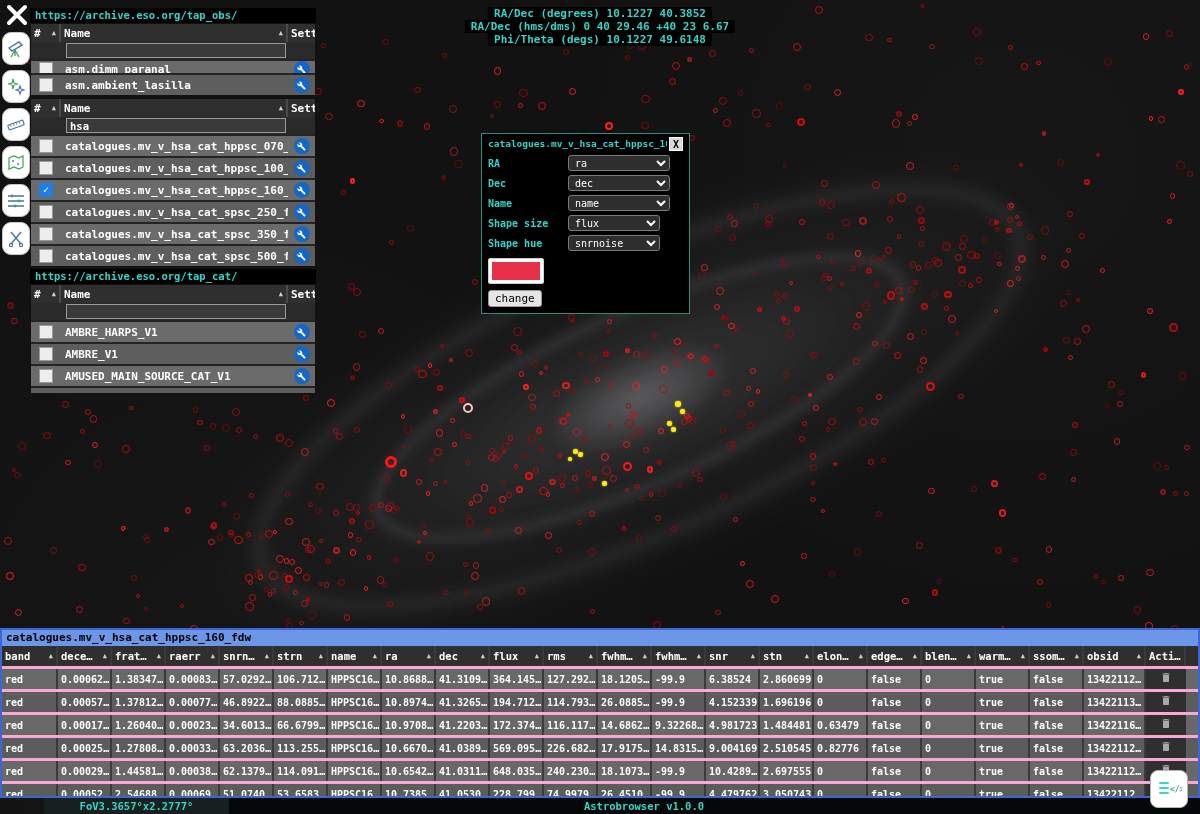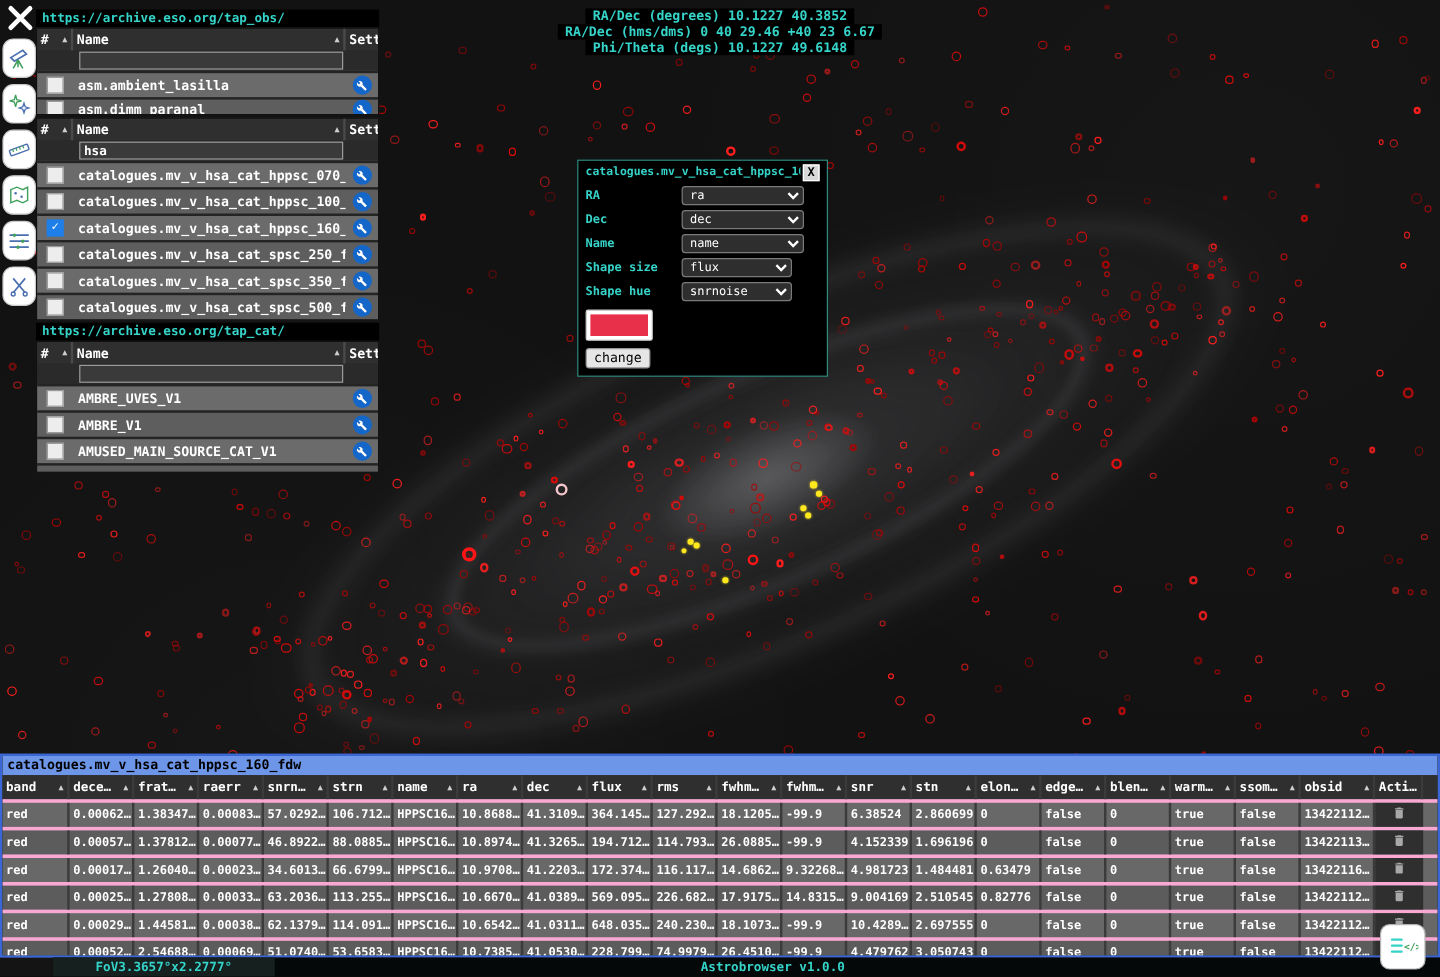--- a/index.html
+++ b/index.html
@@ -908,38 +908,38 @@
             </span>
             <span class="hc">
               <span>Name</span>
               <span class="arr">▲</span>
             </span>
             <span class="hc">Setti</span>
           </div>
           <div class="pfilter">
             <input type="text" style="">
           </div>
-          <div class="prow">
+          <div class="prow clip">
             <span class="cbwrap">
               <span class="cb"></span>
             </span>
-            <span class="pnm">asm.ambient_lasilla</span>
+            <span class="pnm">asm.dimm_paranal</span>
             <span class="settwrap">
               <button class="sbtn">
                 <svg width="9" height="9" viewBox="0 0 24 24">
                   <path fill="#fff" d="M22.7 19l-9.1-9.1c.9-2.3.4-5-1.5-6.9-2-2-5-2.4-7.4-1.3L9 6 6 9 1.6 4.7C.4 7.1.9 10.1 2.9 12.1c1.9 1.9 4.6 2.4 6.9 1.5l9.1 9.1c.4.4 1 .4 1.4 0l2.3-2.3c.5-.4.5-1.1.1-1.4z"></path>
                 </svg>
               </button>
             </span>
           </div>
-          <div class="prow clip">
+          <div class="prow">
             <span class="cbwrap">
               <span class="cb"></span>
             </span>
-            <span class="pnm">asm.dimm_paranal</span>
+            <span class="pnm">asm.ambient_lasilla</span>
             <span class="settwrap">
               <button class="sbtn">
                 <svg width="9" height="9" viewBox="0 0 24 24">
                   <path fill="#fff" d="M22.7 19l-9.1-9.1c.9-2.3.4-5-1.5-6.9-2-2-5-2.4-7.4-1.3L9 6 6 9 1.6 4.7C.4 7.1.9 10.1 2.9 12.1c1.9 1.9 4.6 2.4 6.9 1.5l9.1 9.1c.4.4 1 .4 1.4 0l2.3-2.3c.5-.4.5-1.1.1-1.4z"></path>
                 </svg>
               </button>
             </span>
           </div>
         </div>
       </section>
@@ -1053,21 +1053,21 @@
             </span>
             <span class="hc">Setti</span>
           </div>
           <div class="pfilter">
             <input type="text" style="">
           </div>
           <div class="prow">
             <span class="cbwrap">
               <span class="cb"></span>
             </span>
-            <span class="pnm">AMBRE_UVES_V1</span>
+            <span class="pnm">AMBRE_HARPS_V1</span>
             <span class="settwrap">
               <button class="sbtn">
                 <svg width="9" height="9" viewBox="0 0 24 24">
                   <path fill="#fff" d="M22.7 19l-9.1-9.1c.9-2.3.4-5-1.5-6.9-2-2-5-2.4-7.4-1.3L9 6 6 9 1.6 4.7C.4 7.1.9 10.1 2.9 12.1c1.9 1.9 4.6 2.4 6.9 1.5l9.1 9.1c.4.4 1 .4 1.4 0l2.3-2.3c.5-.4.5-1.1.1-1.4z"></path>
                 </svg>
               </button>
             </span>
           </div>
           <div class="prow">
             <span class="cbwrap">

